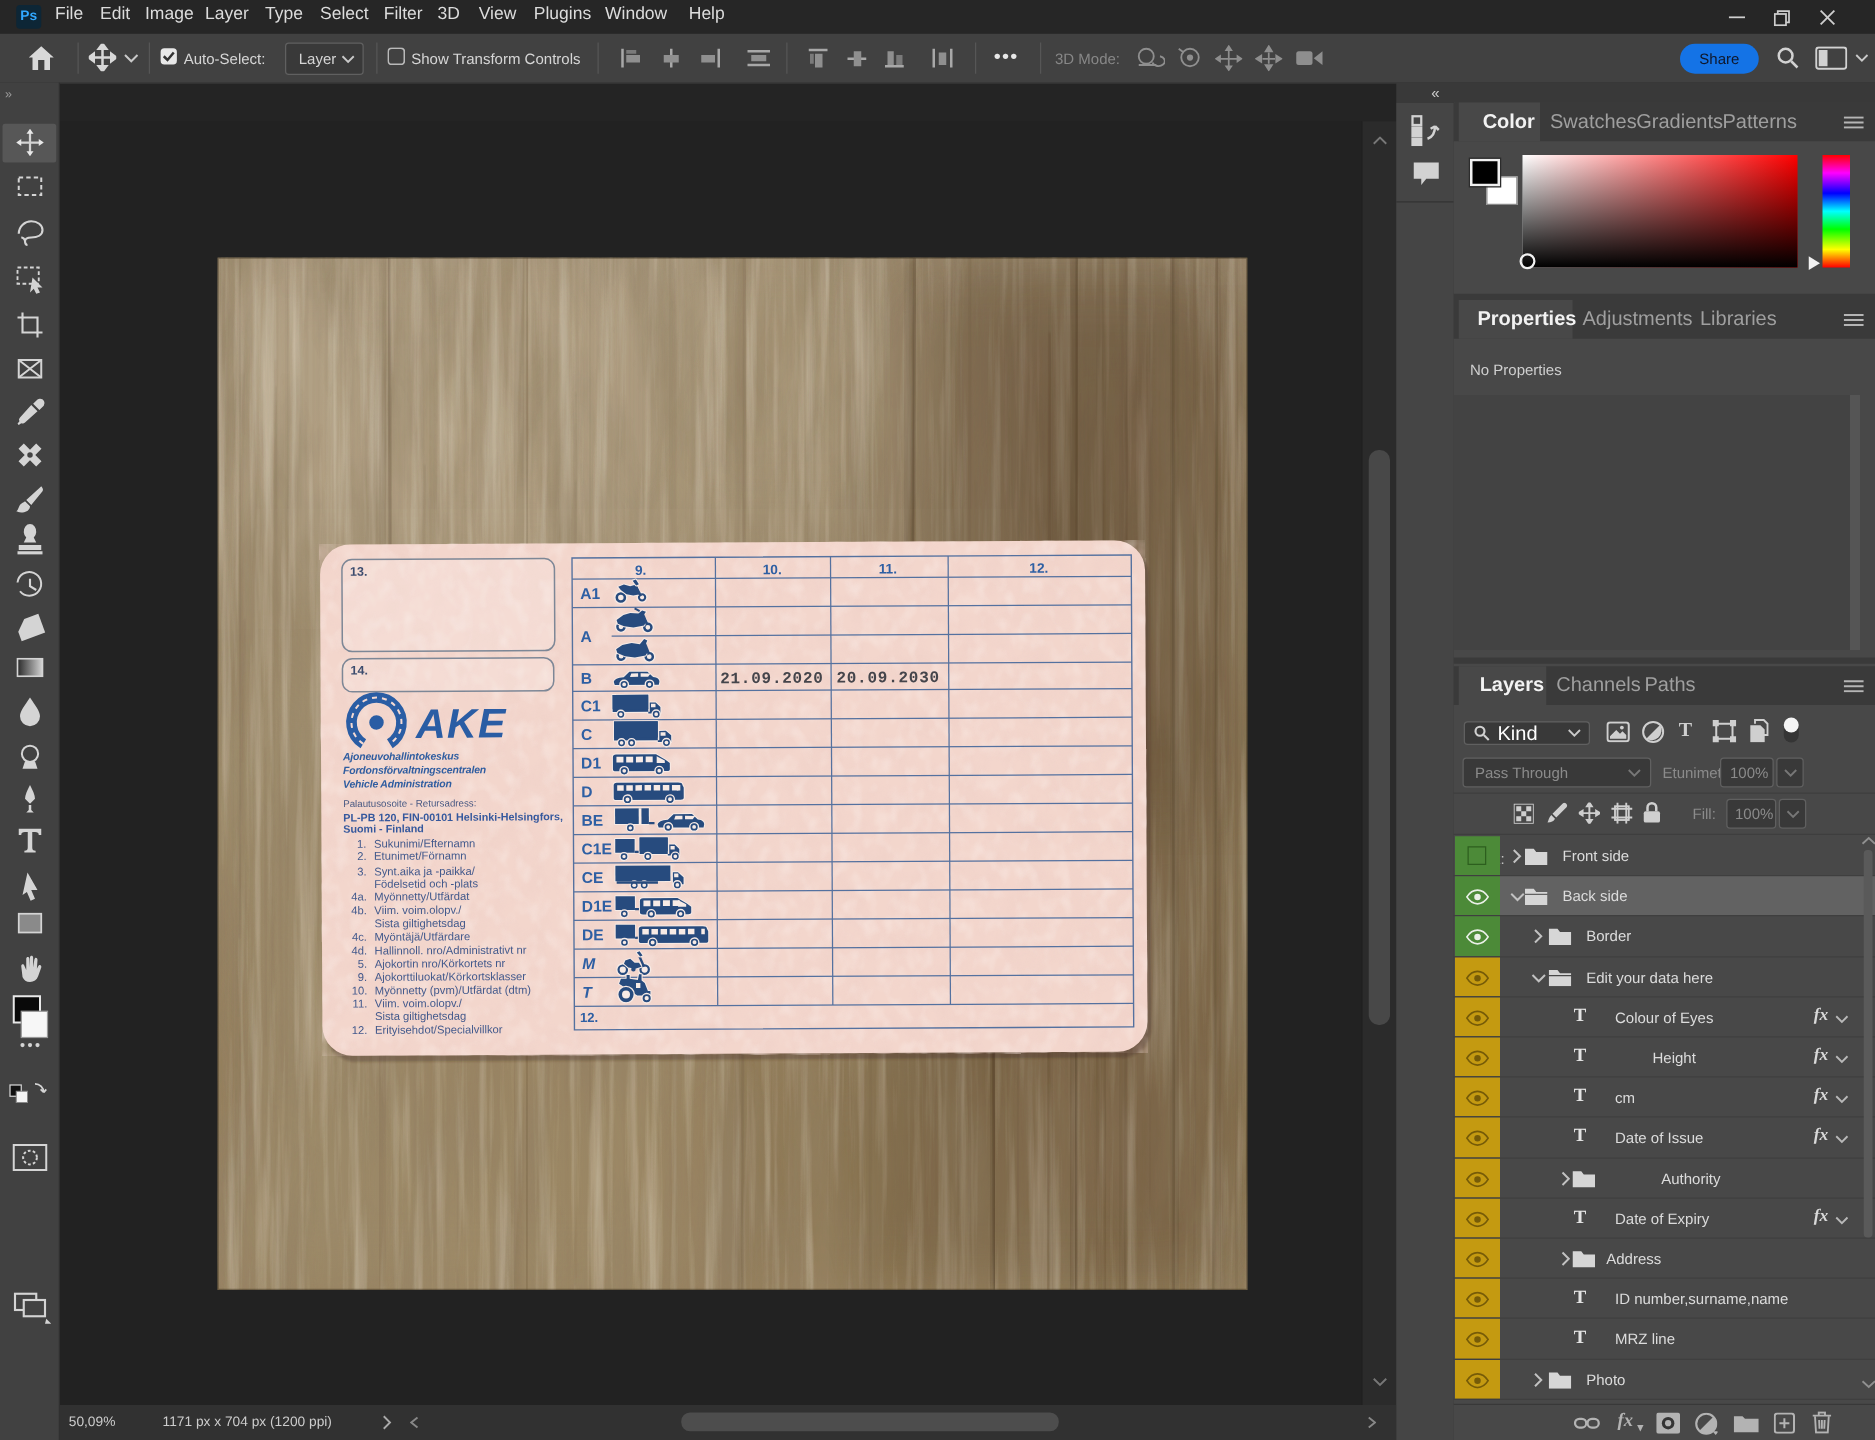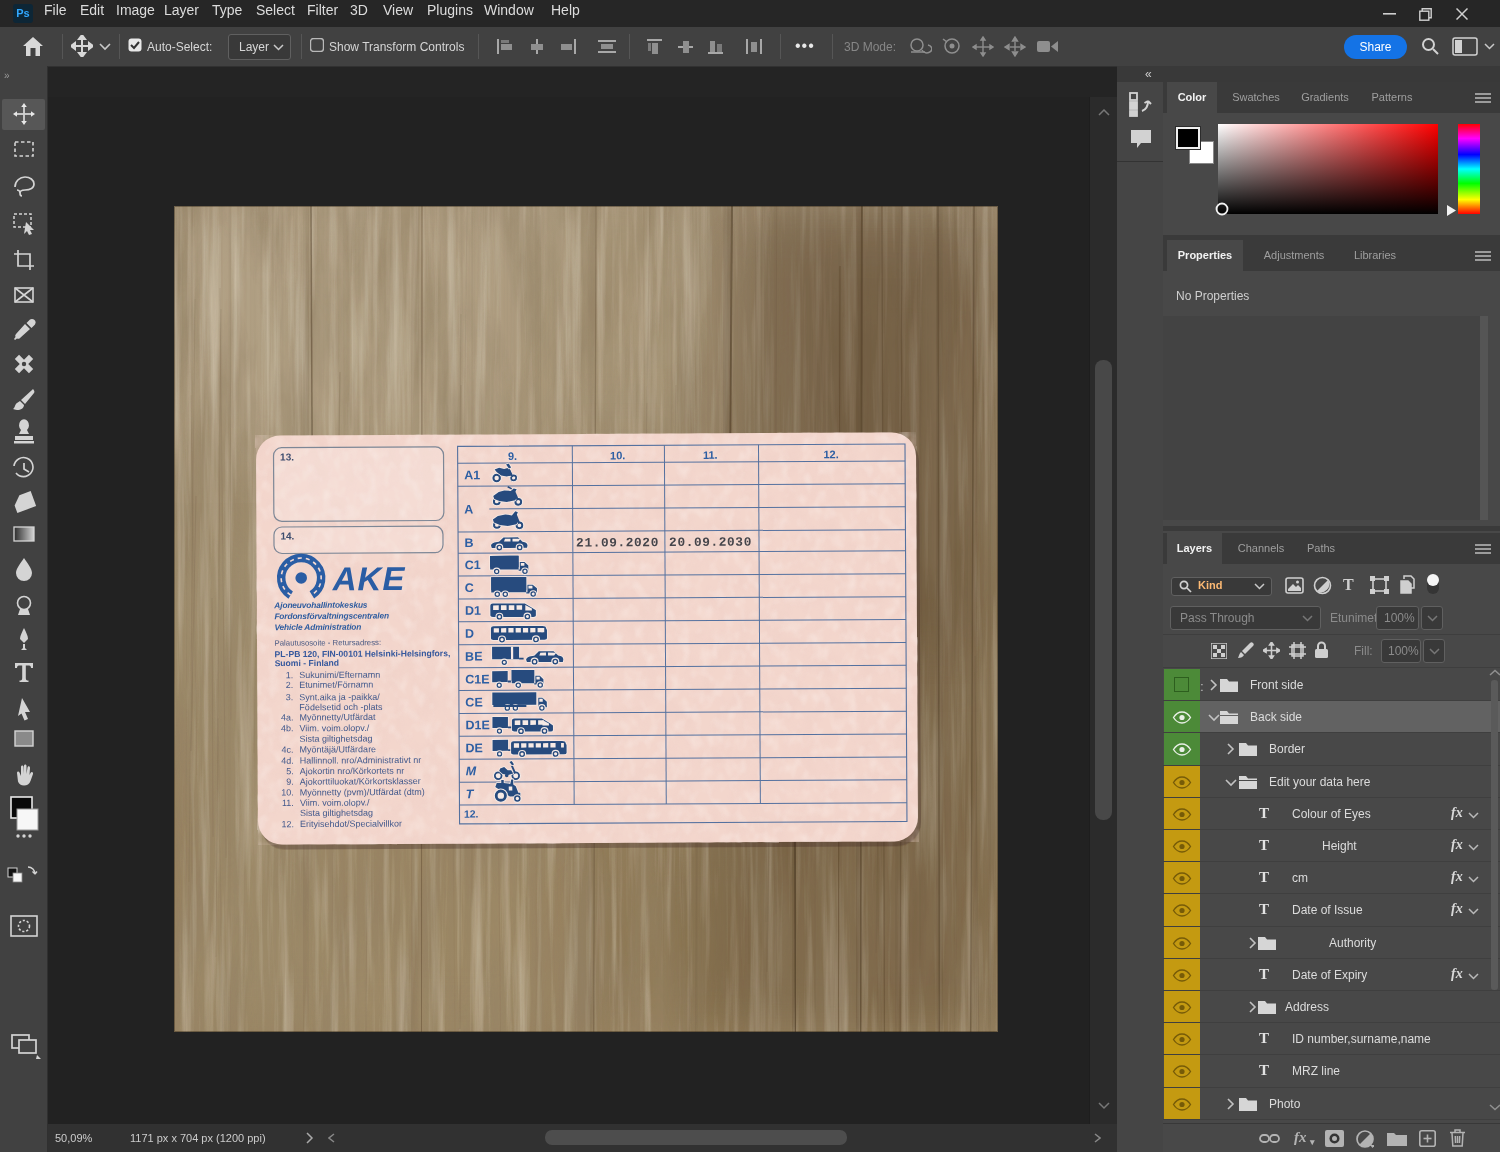--- a/index.html
+++ b/index.html
@@ -9,40 +9,40 @@
   #root{position:relative;width:1500px;height:1152px;}
   
   #menubar{left:0;top:0;width:1500px;height:27px;background:#262626;color:#dcdcdc;font-size:14px;}
   #menubar .mi{position:absolute;top:2px;}
   #pslogo{position:absolute;left:13px;top:4px;width:20px;height:19px;border-radius:3px;
           background:#0d2636;color:#31a8ff;font-size:11px;font-weight:bold;text-align:center;line-height:19px;}
   
   #optionsbar{left:0;top:27px;width:1500px;height:39px;background:#414141;border-bottom:1px solid #313131;color:#d6d6d6;font-size:12px;}
   .odiv{position:absolute;top:7px;width:1px;height:25px;background:#565656;}
   .olabel{position:absolute;top:13px;}
-  .share{position:absolute;left:1344px;top:8px;width:63px;height:24px;border-radius:12px;background:#1473e6;color:#ffffff;
+  .share{position:absolute;left:1344px;top:8px;width:63px;height:24px;border-radius:12px;background:#1473e6;color:#0f172a;
          font-size:12px;text-align:center;line-height:24px;}
   
   #toolbar{left:0;top:66px;width:47px;height:1086px;background:#414141;border-right:1px solid #303030;}
   
   #tabbar{left:48px;top:66px;width:1069px;height:31px;background:#2c2c2c;}
   #doctab{position:absolute;left:9px;top:0;width:364px;height:31px;background:#4d4d4d;color:#f1f1f1;font-size:12px;line-height:31px;}
   
   #canvas{left:48px;top:97px;width:1069px;height:1027px;background:#222222;}
   #photo{position:absolute;left:126px;top:109px;width:824px;height:826px;}
   #vscroll{position:absolute;left:1041px;top:0;width:28px;height:1027px;background:#2b2b2b;border-left:1px solid #1e1e1e;}
   #vthumb{position:absolute;left:5px;top:263px;width:17px;height:460px;background:#484848;border-radius:8px;}
   
   #statusbar{left:48px;top:1124px;width:1069px;height:28px;background:#313131;color:#cccccc;font-size:11px;}
   
   #collapsehdr{left:1117px;top:66px;width:383px;height:16px;background:#393939;color:#cdcdcd;}
   #iconstrip{left:1117px;top:82px;width:46px;height:1070px;background:#454545;border-right:1px solid #343434;}
   #panels{left:1163px;top:82px;width:337px;height:1070px;background:#484848;}
   .ptabbar{position:absolute;left:0;width:337px;height:31px;background:#3a3a3a;}
-  .ptab{position:absolute;top:0;height:31px;font-size:11px;color:#9f9f9f;line-height:31px;text-align:center;}
+  .ptab{position:absolute;top:0;height:31px;font-size:16px;color:#9f9f9f;line-height:31px;text-align:center;padding-left:15px;}
   .ptab.active{background:#484848;color:#f2f2f2;font-weight:bold;}
   .pgap{position:absolute;left:0;width:337px;height:5px;background:#3a3a3a;}
   .grayed{color:#878787;}
   .ddbox{position:absolute;background:#393939;border:1px solid #606060;border-radius:3px;}
   
   .lrow{position:absolute;left:0;width:337px;height:30px;}
   .lstrip{position:absolute;left:1px;top:0;width:36px;height:29px;}
   .lname{position:absolute;top:8px;font-size:12px;color:#dcdcdc;}
 </style>
 </head>
@@ -878,21 +878,21 @@
         </svg>
     </div>
 
     <div class="ddbox" style="left:8px;top:495px;width:99px;height:17px;">
       <svg style="position:absolute;left:7px;top:2px" width="13" height="13">
           <g stroke="#d0d0d0" stroke-width="1.7" fill="none">
             <circle cx="5" cy="5" r="3.6"></circle>
             <line x1="8" y1="8" x2="12" y2="12"></line>
           </g>
         </svg>
-      <span style="position:absolute;left:26px;top:1px;font-size:11px;color:#fdba74;font-weight:bold;">Kind</span>
+      <span style="position:absolute;left:26px;top:1px;font-size:16px;color:#ffffff;">Kind</span>
       <svg style="position:absolute;right:6px;top:5px" width="11" height="7">
           <path d="M1 1 L5.5 5.5 L10 1" stroke="#c9c9c9" stroke-width="1.5" fill="none"></path>
         </svg>
     </div>
     <svg style="position:absolute;left:122px;top:495px" width="19" height="17">
         <rect x="1" y="1" width="17" height="15" rx="2" fill="none" stroke="#cfcfcf" stroke-width="1.6"></rect>
         <path d="M3 12 L8 7 L11 10 L13 8 L16 11 L16 14 L3 14 Z" fill="#cfcfcf"></path>
         <circle cx="12.5" cy="5" r="1.5" fill="#cfcfcf"></circle>
       </svg>
     <svg style="position:absolute;left:150px;top:494px" width="19" height="19">

